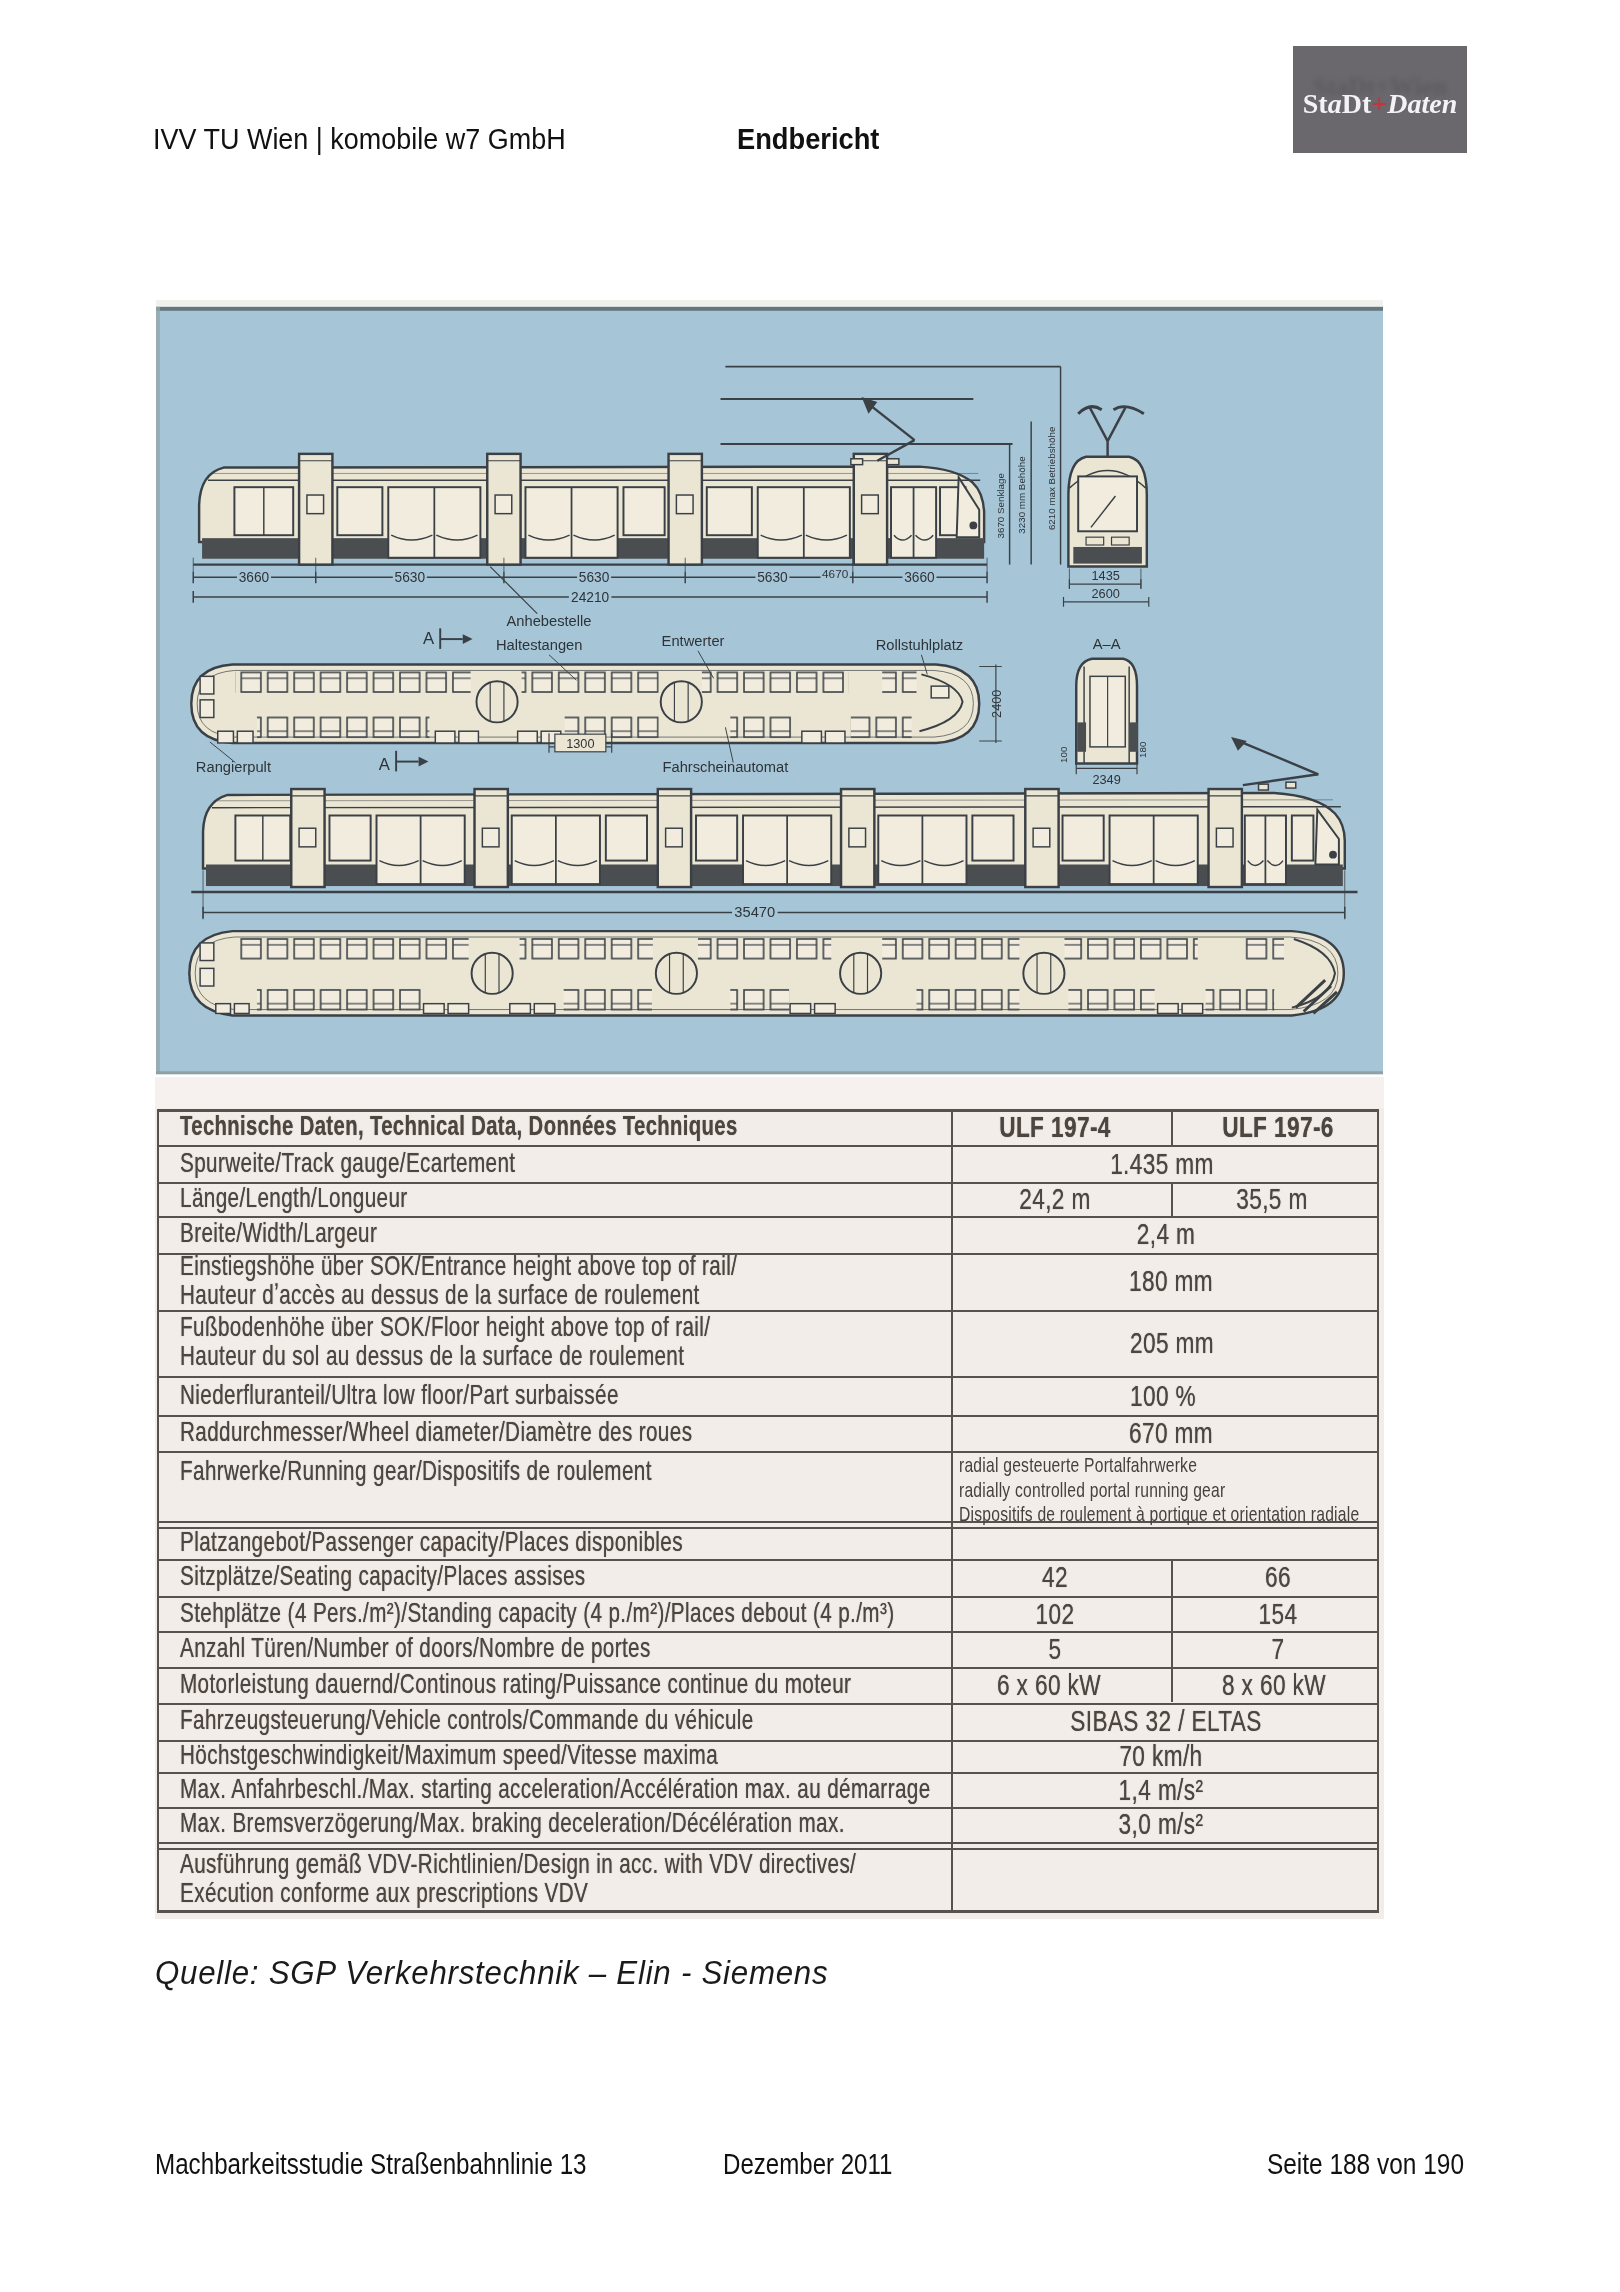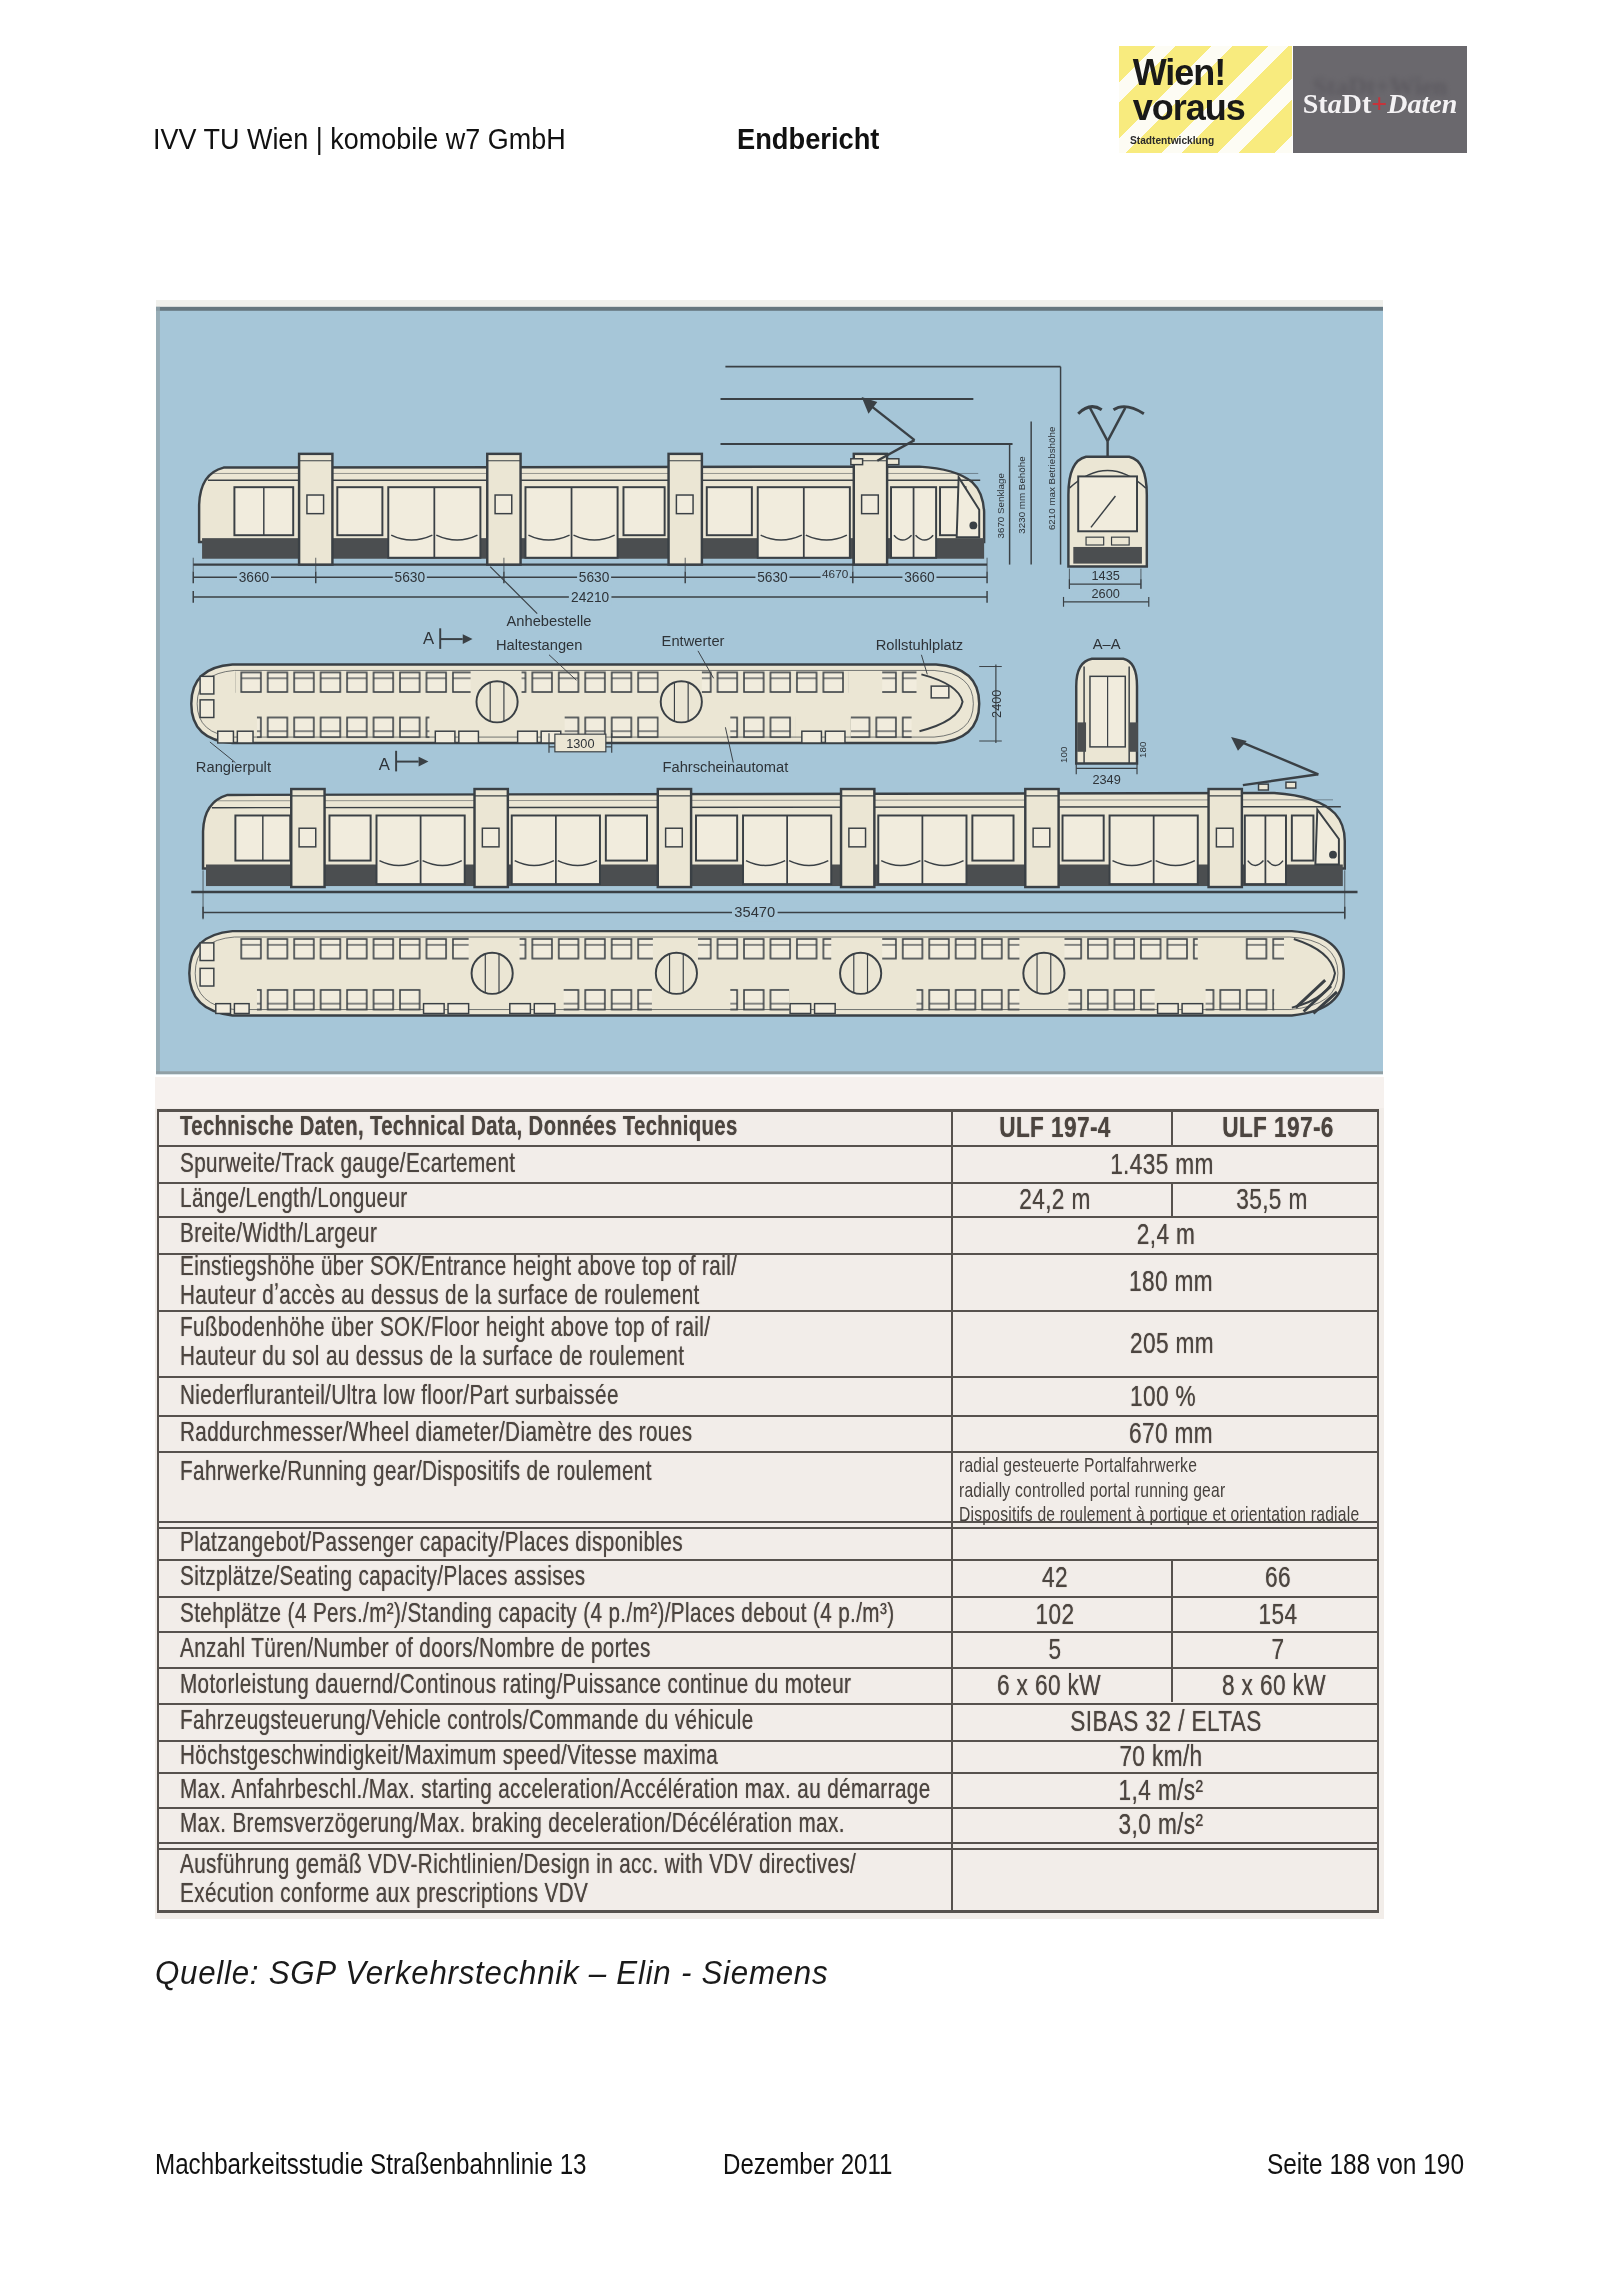--- a/index.html
+++ b/index.html
@@ -7,25 +7,20 @@
 .abs{position:absolute;}
 .tl{text-shadow:0 0 1px rgba(98,90,82,0.9);color:#4c4540;font-size:27.4px;letter-spacing:0.5px;white-space:nowrap;transform:scaleX(0.755);transform-origin:left top;}
 .val{text-shadow:0 0 1px rgba(98,90,82,0.9);color:#4c4540;font-size:27.4px;letter-spacing:0.5px;text-align:center;white-space:nowrap;transform:scaleX(0.78);transform-origin:center top;}
 .hl{position:absolute;background:#57524e;height:2px;}
 .vl{position:absolute;background:#57524e;width:2px;}
 </style></head><body>
 <div id="page">
 
 <div class="abs" style="left:153px;top:123px;font-size:29px;color:#111;transform:scaleX(0.93);transform-origin:left top;white-space:nowrap;">IVV TU Wien | komobile w7 GmbH</div>
 <div class="abs" style="left:737px;top:123px;font-size:29px;color:#111;font-weight:bold;transform:scaleX(0.94);transform-origin:left top;white-space:nowrap;">Endbericht</div>
-<div class="abs" style="left:1119px;top:46px;width:173px;height:107px;overflow:hidden;
- background:repeating-linear-gradient(135deg,#f8eb7e 0px,#f8eb7e 25.5px,#fdfcf4 25.5px,#fdfcf4 40px);">
- <div class="abs" style="left:13.7px;top:8.8px;font-size:36px;font-weight:bold;color:#191919;line-height:35px;letter-spacing:-1px;">Wien!<br>voraus</div>
- <div class="abs" style="left:10.8px;top:88px;font-size:11.3px;font-weight:bold;color:#2a2a2a;transform:scaleX(0.9);transform-origin:left top;">Stadtentwicklung</div>
-</div>
 <div class="abs" style="left:1293px;top:46px;width:174px;height:107px;background:#6a686d;overflow:hidden;">
  <div class="abs" style="left:0;top:25.5px;width:174px;text-align:center;font-family:'Liberation Serif',serif;font-size:25.5px;font-weight:bold;color:#524f56;filter:blur(2.5px);opacity:0.55;">StaDt+Wien</div>
  <div class="abs" style="left:0;top:42px;width:174px;text-align:center;font-family:'Liberation Serif',serif;font-size:28px;font-weight:bold;color:#f4f2f4;">St<span style="font-style:italic">a</span>Dt<span style="color:#c6333a">+</span><span style="font-style:italic">Daten</span></div>
 </div>
 <svg class="abs" style="left:156px;top:300px;filter:blur(0.4px);" width="1227" height="785" viewBox="159 306 1252 801">
       <defs>
 <pattern id="spa" width="27" height="25" x="0" y="684" patternUnits="userSpaceOnUse">
  <rect x="3" y="2" width="20" height="20" fill="#f1ecdd" stroke="#3a4045" stroke-width="1.6"></rect>
  <line x1="3" y1="8" x2="23" y2="8" stroke-width="1.2" stroke="#3a4045"></line>
 </pattern>

